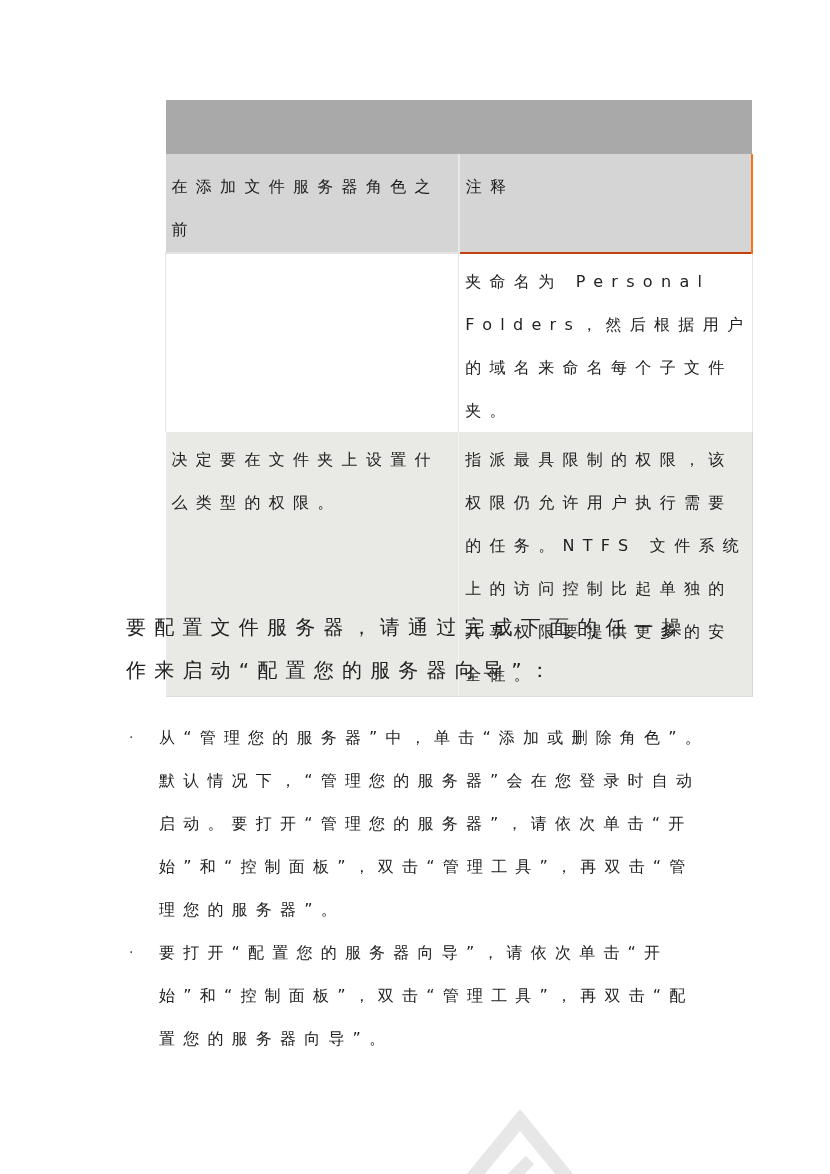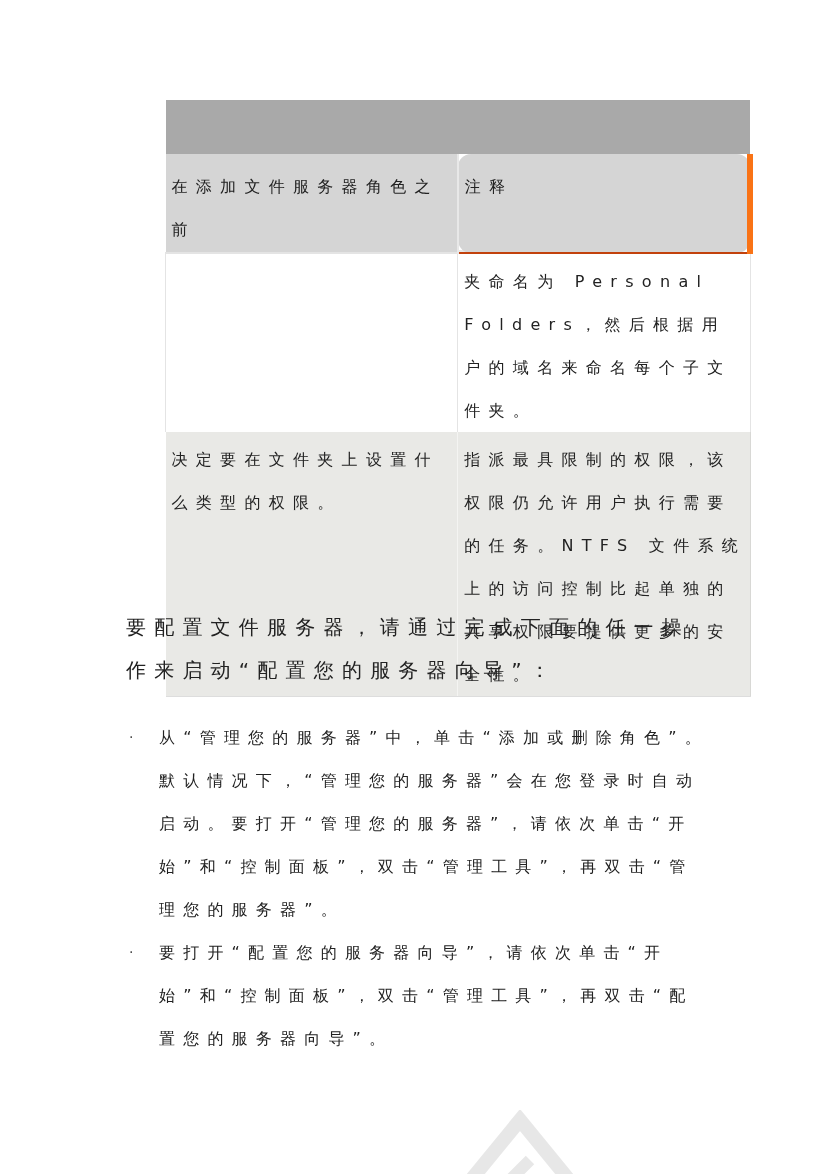--- a/index.html
+++ b/index.html
@@ -42,21 +42,21 @@
   }
   .row-banner td {
     background: #a9a9a9;
     height: 54px;
   }
   .row-head td {
     background: #d5d5d5;
     height: 98px;
   }
   .row-head td.c1 { border-right: 2px solid #e8e8e8; }
-  .row-head td.c2 { border-right: 6px solid #f97316; border-radius: 13px; }
+  .row-head td.c2 { border-right: 2px solid #f97316; }
   .row-mid td {
     background: #ffffff;
     height: 142px;
   }
   .row-mid td.c1 { border-left: 1px solid #e4e4e4; border-right: 1px solid #e4e4e4; border-top: 2px solid #e4e4e4; }
   .row-mid td.c2 { border-right: 1px solid #e4e4e4; border-top: 2px solid #c2410c; }
   .row-perm td {
     background: #e9e9e6;
     height: 186px;
     border-bottom: 1px solid #dddddd;

